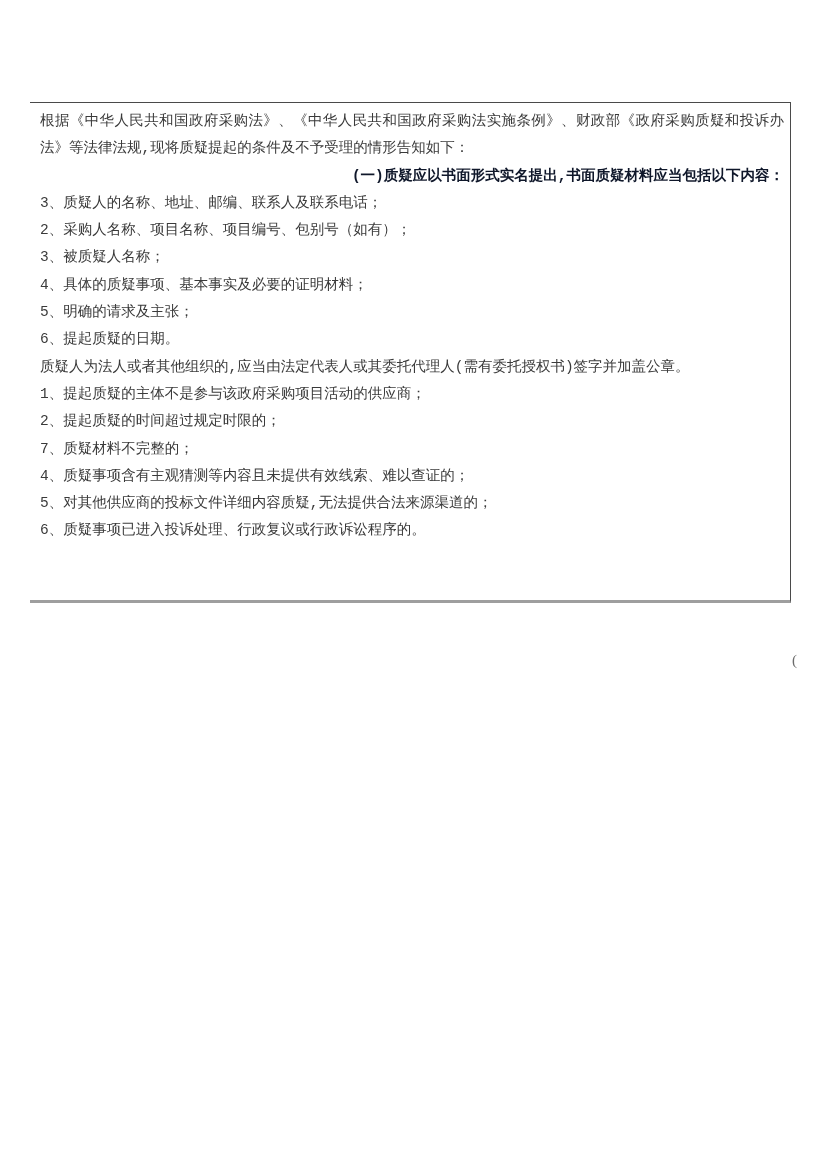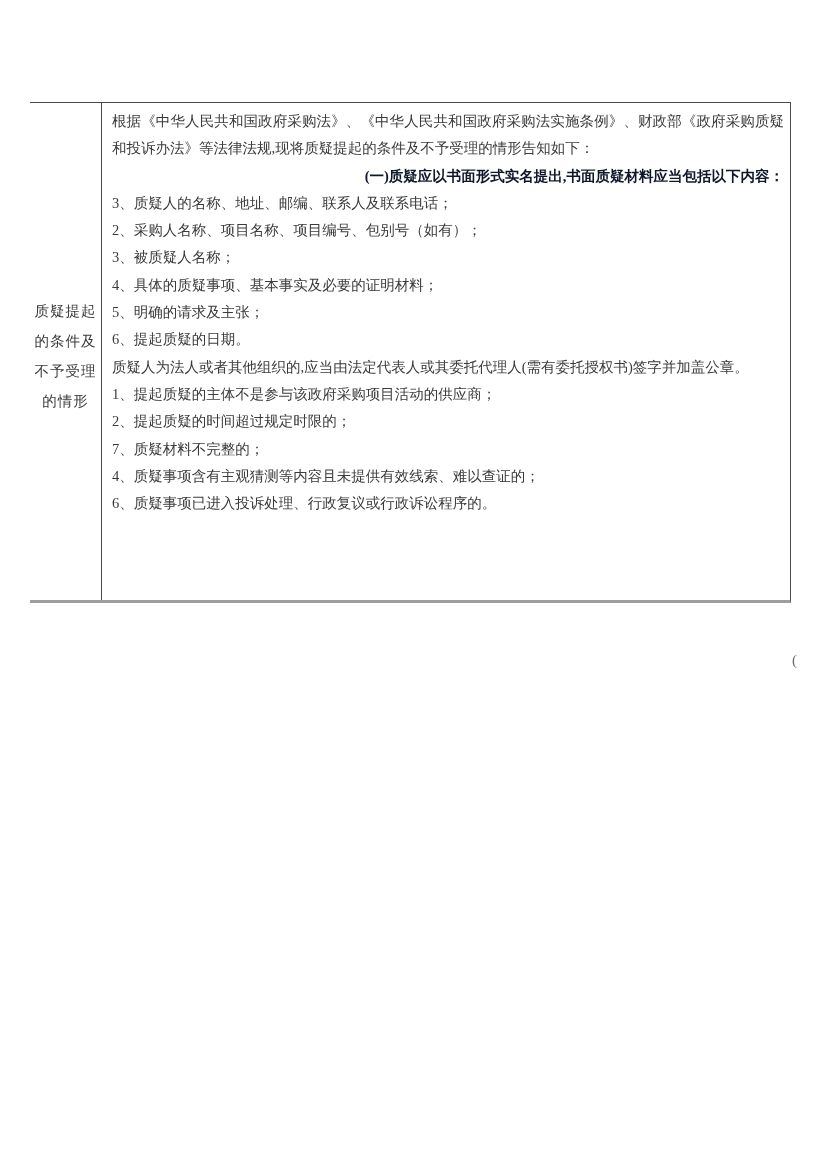--- a/index.html
+++ b/index.html
@@ -44,20 +44,21 @@
     line-height: 30px;
     letter-spacing: 1px;
     white-space: nowrap;
     color: #3a3a3a;
   }
   .content-cell {
     flex: 1 1 auto;
     padding: 5px 6px 0 10px;
     box-sizing: border-box;
     overflow: hidden;
+    font-family: Liberation Mono, monospace;
   }
   .blk {
     font-size: 14.5px;
     line-height: 27.3px;
     text-align: justify;
     color: #3a3a3a;
   }
   .blk.heading {
     font-weight: bold;
     color: #0f172a;
@@ -69,37 +70,32 @@
     top: 650px;
     font-size: 15px;
     line-height: 20px;
     color: #6b6b6b;
   }
 </style>
 </head>
 <body>
 
 <div class="doc-table">
-  <div class="label-cell">
-    <div class="label-line">质疑提起</div>
-    <div class="label-line">的条件及</div>
-    <div class="label-line">不予受理</div>
-    <div class="label-line">的情形</div>
-  </div>
   <div class="content-cell">
     <div class="blk">根据《中华人民共和国政府采购法》、《中华人民共和国政府采购法实施条例》、财政部《政府采购质疑和投诉办法》等法律法规,现将质疑提起的条件及不予受理的情形告知如下：</div>
     <div class="blk heading">(一)质疑应以书面形式实名提出,书面质疑材料应当包括以下内容：</div>
     <div class="blk">3、质疑人的名称、地址、邮编、联系人及联系电话；</div>
     <div class="blk">2、采购人名称、项目名称、项目编号、包别号（如有）；</div>
     <div class="blk">3、被质疑人名称；</div>
     <div class="blk">4、具体的质疑事项、基本事实及必要的证明材料；</div>
     <div class="blk">5、明确的请求及主张；</div>
     <div class="blk">6、提起质疑的日期。</div>
     <div class="blk">质疑人为法人或者其他组织的,应当由法定代表人或其委托代理人(需有委托授权书)签字并加盖公章。</div>
     <div class="blk">1、提起质疑的主体不是参与该政府采购项目活动的供应商；</div>
     <div class="blk">2、提起质疑的时间超过规定时限的；</div>
     <div class="blk">7、质疑材料不完整的；</div>
     <div class="blk">4、质疑事项含有主观猜测等内容且未提供有效线索、难以查证的；</div>
+    <div class="blk">5、对其他供应商的投标文件详细内容质疑,无法提供合法来源渠道的；</div>
     <div class="blk">6、质疑事项已进入投诉处理、行政复议或行政诉讼程序的。</div>
   </div>
 </div>
 
 <div class="stray-paren">(</div>
 
 </body></html>

